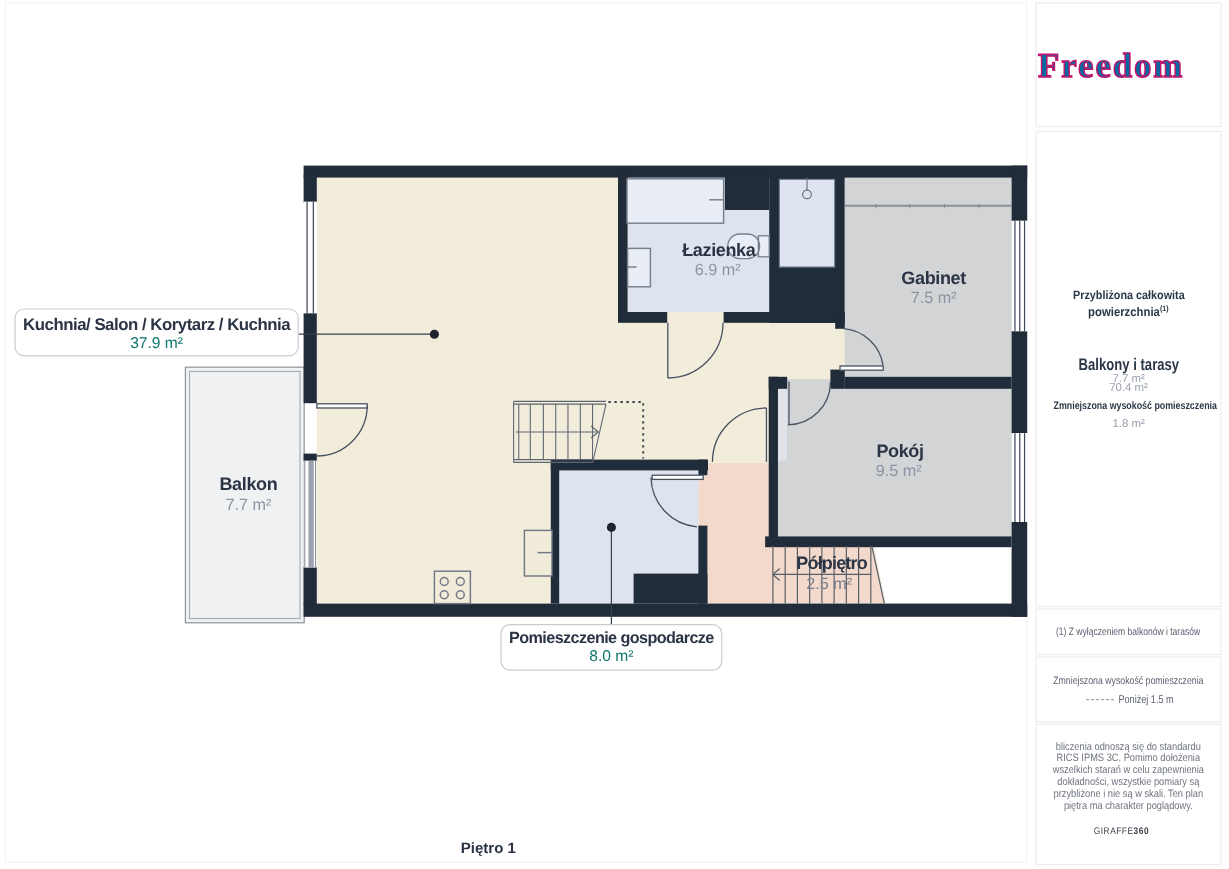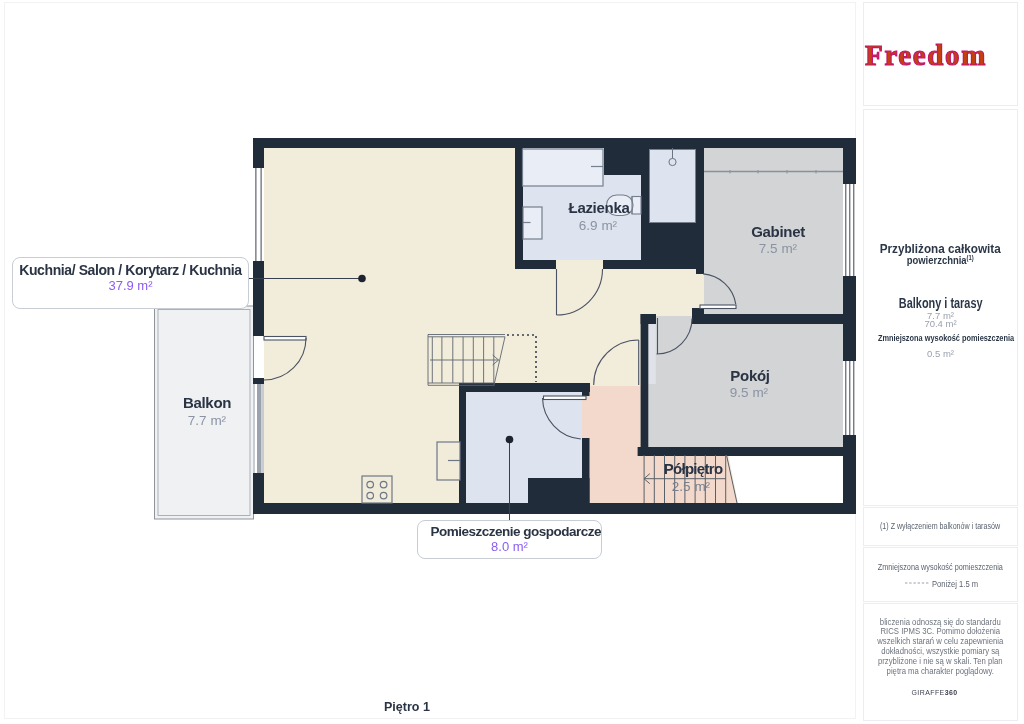--- a/index.html
+++ b/index.html
@@ -1,21 +1,21 @@
 <!DOCTYPE html>
 <html><head>
 <meta charset="utf-8">
 <style>
   html,body{margin:0;padding:0;background:#fff;}
   body{width:1024px;height:724px;position:relative;font-family:"Liberation Sans",sans-serif;}
   .abs{position:absolute;}
   .card{position:absolute;background:#fff;border:1px solid #ededef;box-sizing:border-box;}
   .lblbox{position:absolute;background:#fff;border:1px solid #c8ccd3;border-radius:8px;box-sizing:border-box;text-align:center;}
   .lbl-b{font-weight:bold;color:#2b3444;}
-  .lbl-g{color:#8b5cf6;}
+  .lbl-g{color:#0f766e;}
   .sq{text-align:center;white-space:nowrap;}
   .sq>span{display:inline-block;transform-origin:center;}
 </style>
 </head>
 <body>
 
 <div class="card" style="left:4px;top:2px;width:852px;height:717px;border-color:#f2f2f3;"></div>
 
 <svg class="abs" style="left:0;top:0;" width="860" height="724">
 
@@ -268,50 +268,50 @@
 <text x="693" y="474" font-size="15" font-weight="bold" fill="#2a3444" letter-spacing="-0.7">Półpiętro</text>
 <text x="691" y="491" font-size="13.5" fill="#77808f">2.5 m²</text>
 </g>
 
 <g text-anchor="middle" font-family="Liberation Sans, sans-serif">
 <text x="207" y="408" font-size="15" font-weight="bold" fill="#2a3444" letter-spacing="-0.3">Balkon</text>
 <text x="207" y="425" font-size="13.5" fill="#8b93a3">7.7 m²</text>
 </g>
 </svg>
 
-<div class="lblbox" style="left:12px;top:257px;width:237px;height:52px;">
+<div class="lblbox" style="left:12px;top:257px;width:237px;height:40px;">
   <div class="lbl-b" style="font-size:14px;margin-top:4px;letter-spacing:-0.4px;">Kuchnia/ Salon / Korytarz / Kuchnia</div>
   <div class="lbl-g" style="font-size:13px;margin-top:0px;">37.9 m²</div>
 </div>
 
 <div class="lblbox" style="left:417px;top:520px;width:185px;height:39px;">
-  <div class="lbl-b" style="font-size:13.5px;margin-top:2.5px;letter-spacing:-0.5px;text-align:right;">Pomieszczenie gospodarcze</div>
+  <div class="lbl-b" style="font-size:13.5px;margin-top:2.5px;letter-spacing:-0.5px;">Pomieszczenie gospodarcze</div>
   <div class="lbl-g" style="font-size:13px;margin-top:0px;">8.0 m²</div>
 </div>
 
 <div class="abs lbl-b" style="left:384px;top:700px;width:100px;text-align:left;font-size:12.5px;">Piętro 1</div>
 
 <div class="card" style="left:863px;top:2px;width:155px;height:104px;"></div>
 
-<div class="abs" style="left:863px;top:39px;width:126px;text-align:center;font-family:'Liberation Serif',serif;font-weight:bold;font-size:29px;letter-spacing:1.6px;color:#c2410c;-webkit-text-stroke:1.2px #c3156c;">Freedom</div>
+<div class="abs" style="left:863px;top:39px;width:126px;text-align:center;font-family:'Liberation Serif',serif;font-weight:bold;font-size:29px;letter-spacing:1.6px;color:#0369a1;-webkit-text-stroke:1.2px #c3156c;">Freedom</div>
 
 <div class="card" style="left:863px;top:109px;width:155px;height:397px;"></div>
 
-<div class="abs sq" style="left:863px;top:241px;width:155px;font-size:13px;font-weight:bold;color:#2b3747;"><span style="transform:scaleX(0.9);">Przybliżona całkowita</span></div>
+<div class="abs sq" style="left:863px;top:241px;width:155px;font-size:10px;font-weight:bold;color:#2b3747;"><span style="transform:scaleX(0.9);">Przybliżona całkowita</span></div>
 <div class="abs sq" style="left:863px;top:254px;width:155px;font-size:10.5px;font-weight:bold;color:#2b3747;"><span style="transform:scaleX(0.9);">powierzchnia<span style="font-size:6.5px;position:relative;top:-4px;">(1)</span></span></div>
 
 <div class="abs sq" style="left:863px;top:271px;width:155px;font-size:9.5px;color:#9aa1ae;margin-top:47px;"><span>70.4 m²</span></div>
 
 <div class="abs sq" style="left:863px;top:295px;width:155px;font-size:14px;font-weight:bold;color:#2b3747;"><span style="transform:scaleX(0.78);">Balkony i tarasy</span></div>
 
 <div class="abs sq" style="left:863px;top:310px;width:155px;font-size:9.5px;color:#9aa1ae;"><span>7.7 m²</span></div>
 
 <div class="abs sq" style="left:863px;top:332.5px;width:155px;font-size:9px;font-weight:bold;color:#2b3747;"><span style="transform:scaleX(0.82);">Zmniejszona wysokość pomieszczenia</span></div>
 
-<div class="abs sq" style="left:863px;top:347.5px;width:155px;font-size:9.5px;color:#9aa1ae;"><span>0.5 m²</span></div>
+<div class="abs sq" style="left:863px;top:347.5px;width:155px;font-size:9.5px;color:#9aa1ae;"><span>1.8 m²</span></div>
 
 <div class="card" style="left:863px;top:507px;width:155px;height:39px;"></div>
 
 <div class="abs sq" style="left:863px;top:521px;width:155px;font-size:9px;color:#5b6270;"><span style="transform:scaleX(0.79);">(1) Z wyłączeniem balkonów i tarasów</span></div>
 
 <div class="card" style="left:863px;top:547px;width:155px;height:55px;"></div>
 
 <div class="abs sq" style="left:863px;top:562px;width:155px;font-size:9px;color:#5b6270;"><span style="transform:scaleX(0.81);">Zmniejszona wysokość pomieszczenia</span></div>
 
 <svg class="abs" style="left:905px;top:582px;" width="24" height="2">

